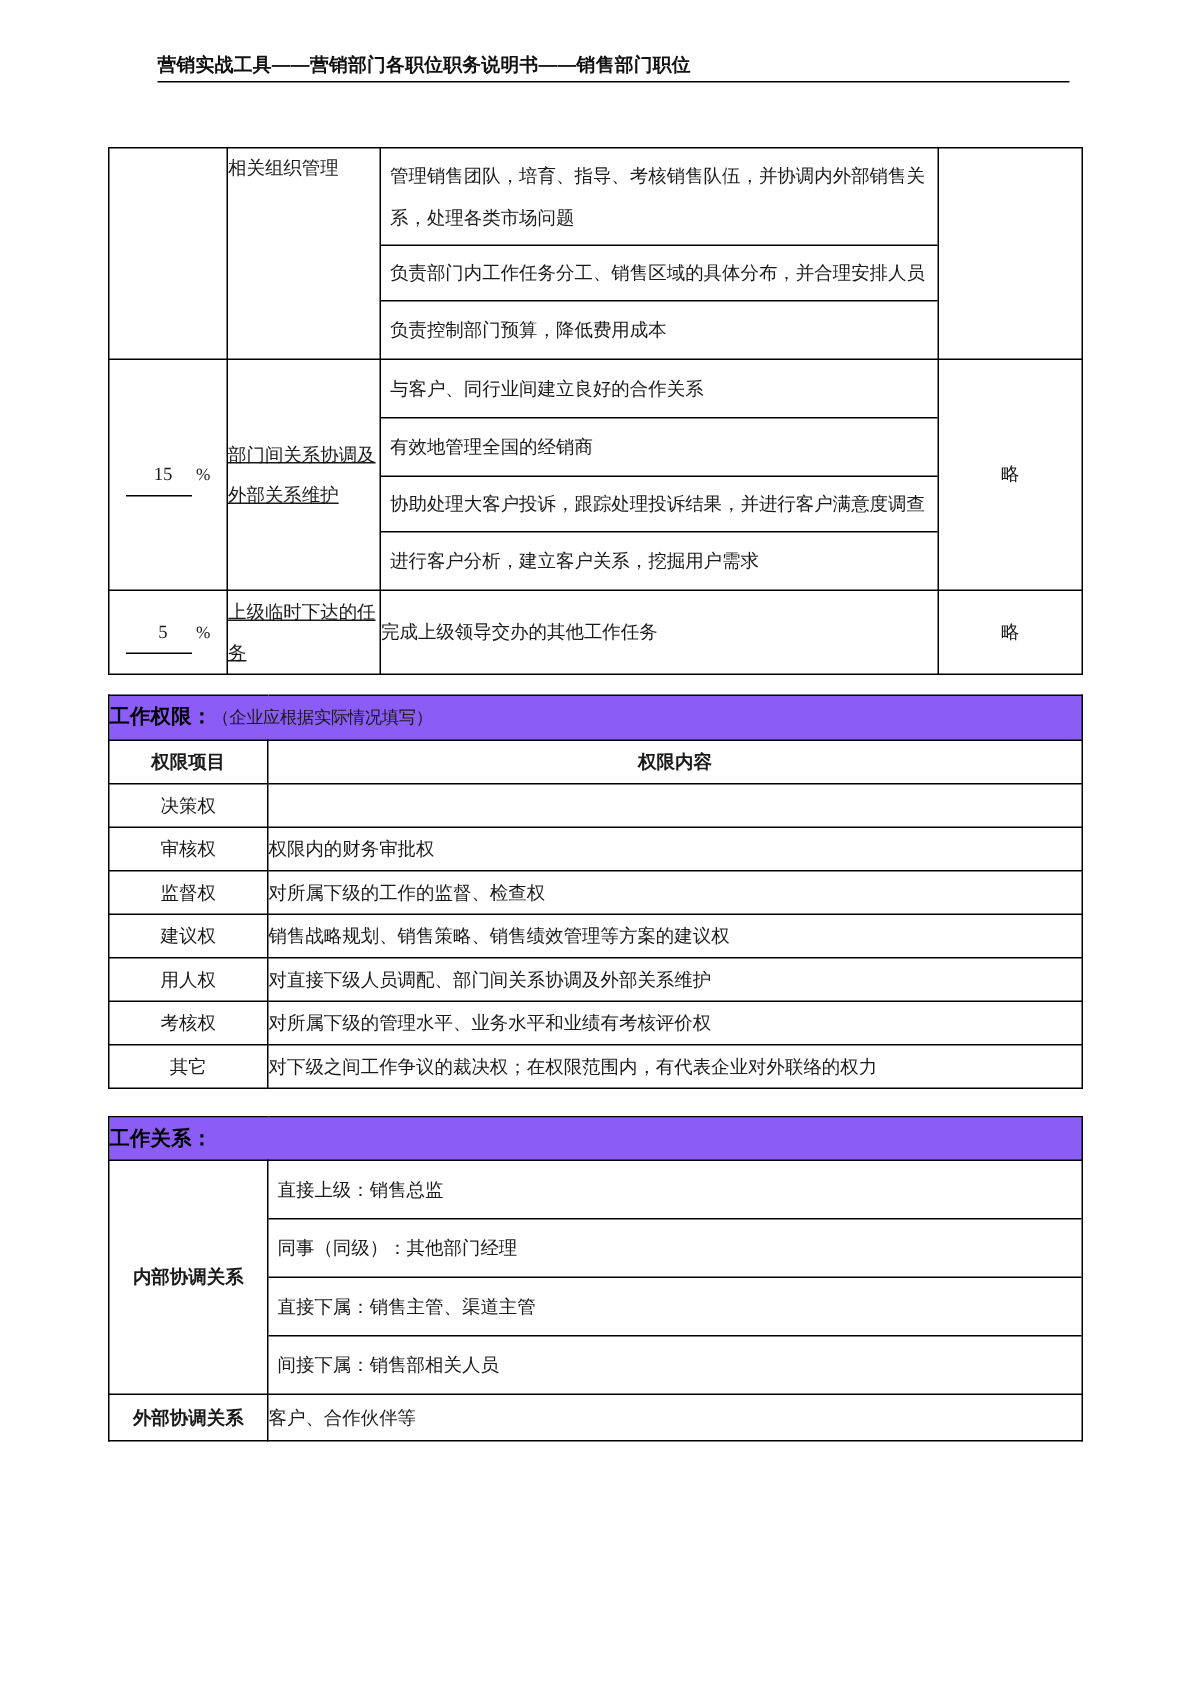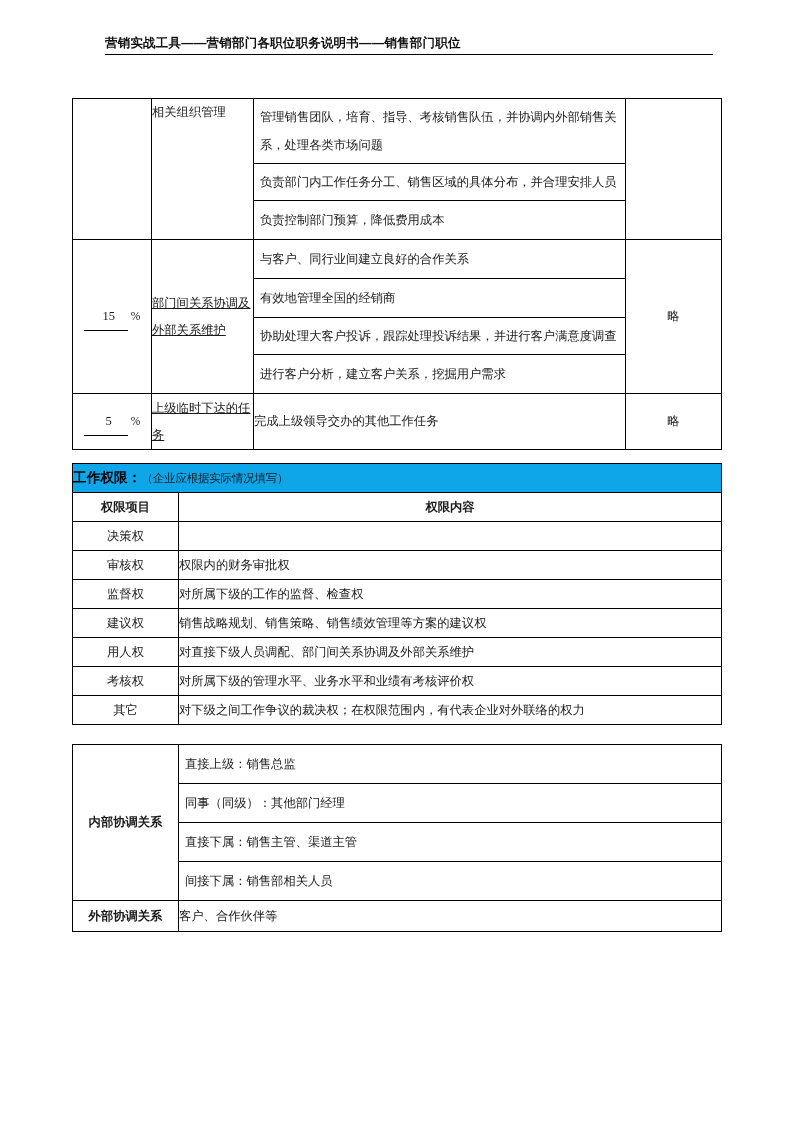--- a/index.html
+++ b/index.html
@@ -122,21 +122,21 @@
     border-bottom: 1px solid #000;
     padding: 4px 6px;
     font-size: 12.3px;
     line-height: 28px;
     vertical-align: middle;
   }
   .inner tr:last-child td { border-bottom: 0; }
 
   
   .banner {
-    background: #0ea5e9;
+    background: #8b5cf6;
     padding: 5px 6px 5px 7px;
     box-sizing: border-box;
   }
   .banner-main {
     font-family: "Liberation Sans", "DejaVu Sans", sans-serif;
     font-weight: 700;
     font-size: 13.5px;
     letter-spacing: 0.2px;
     color: #000;
   }
@@ -305,20 +305,23 @@
     </tbody>
   </table>
 
   <table class="tbl" style="top:744px">
     <colgroup>
         <col class="r-item">
         <col class="r-body">
       </colgroup>
     <tbody>
       <tr>
+        <td colspan="2" class="banner"><span class="banner-main">工作关系：</span></td>
+      </tr>
+      <tr>
         <td class="rel-label">内部协调关系</td>
         <td style="padding:0">
           <table class="inner">
             <tbody>
               <tr>
                   <td class="r30">直接上级：销售总监</td>
                 </tr>
               <tr>
                   <td class="r30">同事（同级）：其他部门经理</td>
                 </tr>

